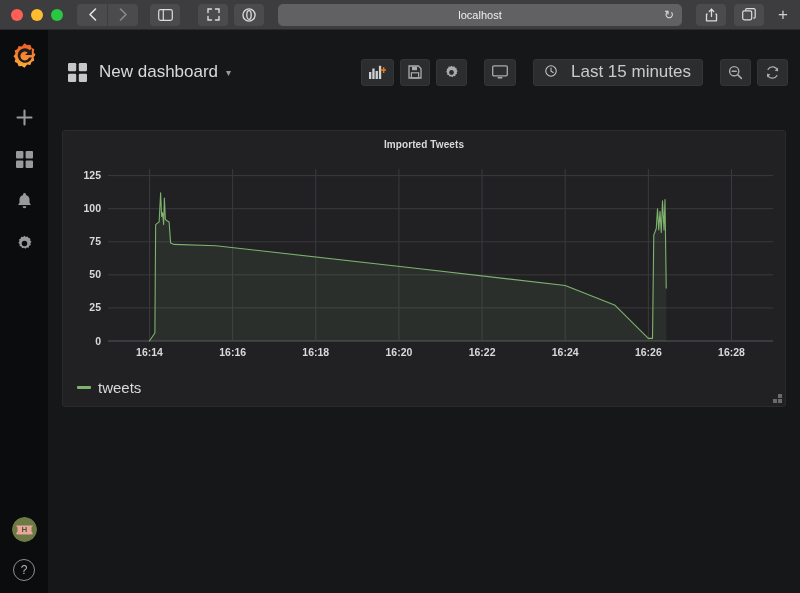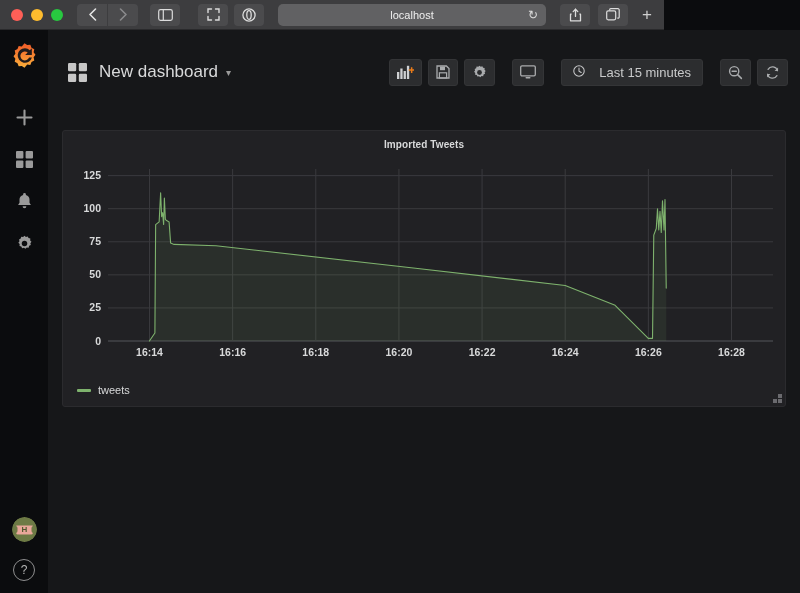--- a/index.html
+++ b/index.html
@@ -6,21 +6,21 @@
   html, body {
     width: 800px; height: 593px;
     background: #0b0c0e;
     font-family: "Liberation Sans", sans-serif;
     overflow: hidden;
   }
 
   
   .browser-bar {
     position: absolute; top: 0; left: 0;
-    width: 664px; height: 30px;
+    width: 800px; height: 30px;
     background: #3d3d3f;
     display: flex; align-items: center;
     border-bottom: 1px solid #2a2a2c;
   }
   .traffic { display: flex; align-items: center; gap: 8px; padding-left: 11px; }
   .dot { width: 12px; height: 12px; border-radius: 50%; }
   .dot.red { background: #ff5f57; }
   .dot.yellow { background: #febc2e; }
   .dot.green { background: #28c840; }
 
@@ -103,21 +103,21 @@
     padding: 0 7px;
   }
   .nav-btn.gap { margin-left: 11px; }
   .time-picker {
     height: 27px;
     background: #2c2d2f;
     border: 1px solid #343537;
     border-radius: 3px;
     display: flex; align-items: center; gap: 14px;
     padding: 0 11px;
-    color: #c9cacb; font-size: 13px;
+    color: #c9cacb; font-size: 17px;
     margin-left: 11px;
   }
 
   
   .panel {
     position: absolute;
     left: 14px; top: 84px;
     width: 724px; height: 277px;
     background: #212124;
     border: 1px solid #2b2b2e;
@@ -130,21 +130,21 @@
     font-weight: bold;
     padding-top: 8px;
     letter-spacing: .1px;
   }
   .plot-wrap { position: absolute; left: 0; top: 26px; width: 724px; height: 220px; }
   .legend {
     position: absolute; left: 14px; bottom: 10px;
     display: flex; align-items: center; gap: 7px;
   }
   .legend-swatch { width: 14px; height: 3px; background: #7eb26d; border-radius: 1px; }
-  .legend-label { color: #d8d9da; font-size: 11px; text-align: right; }
+  .legend-label { color: #d8d9da; font-size: 15px; text-align: right; }
   .resize-handle {
     position: absolute; right: 3px; bottom: 3px;
     width: 10px; height: 10px;
   }
   .resize-handle i { position:absolute; background:#6a6a6e; }
   .resize-handle i:nth-child(1){ right:0; bottom:0; width:4px; height:4px; }
   .resize-handle i:nth-child(2){ right:5px; bottom:0; width:4px; height:4px; }
   .resize-handle i:nth-child(3){ right:0; bottom:5px; width:4px; height:4px; }
 
   svg text { font-family: "Liberation Sans", sans-serif; }

